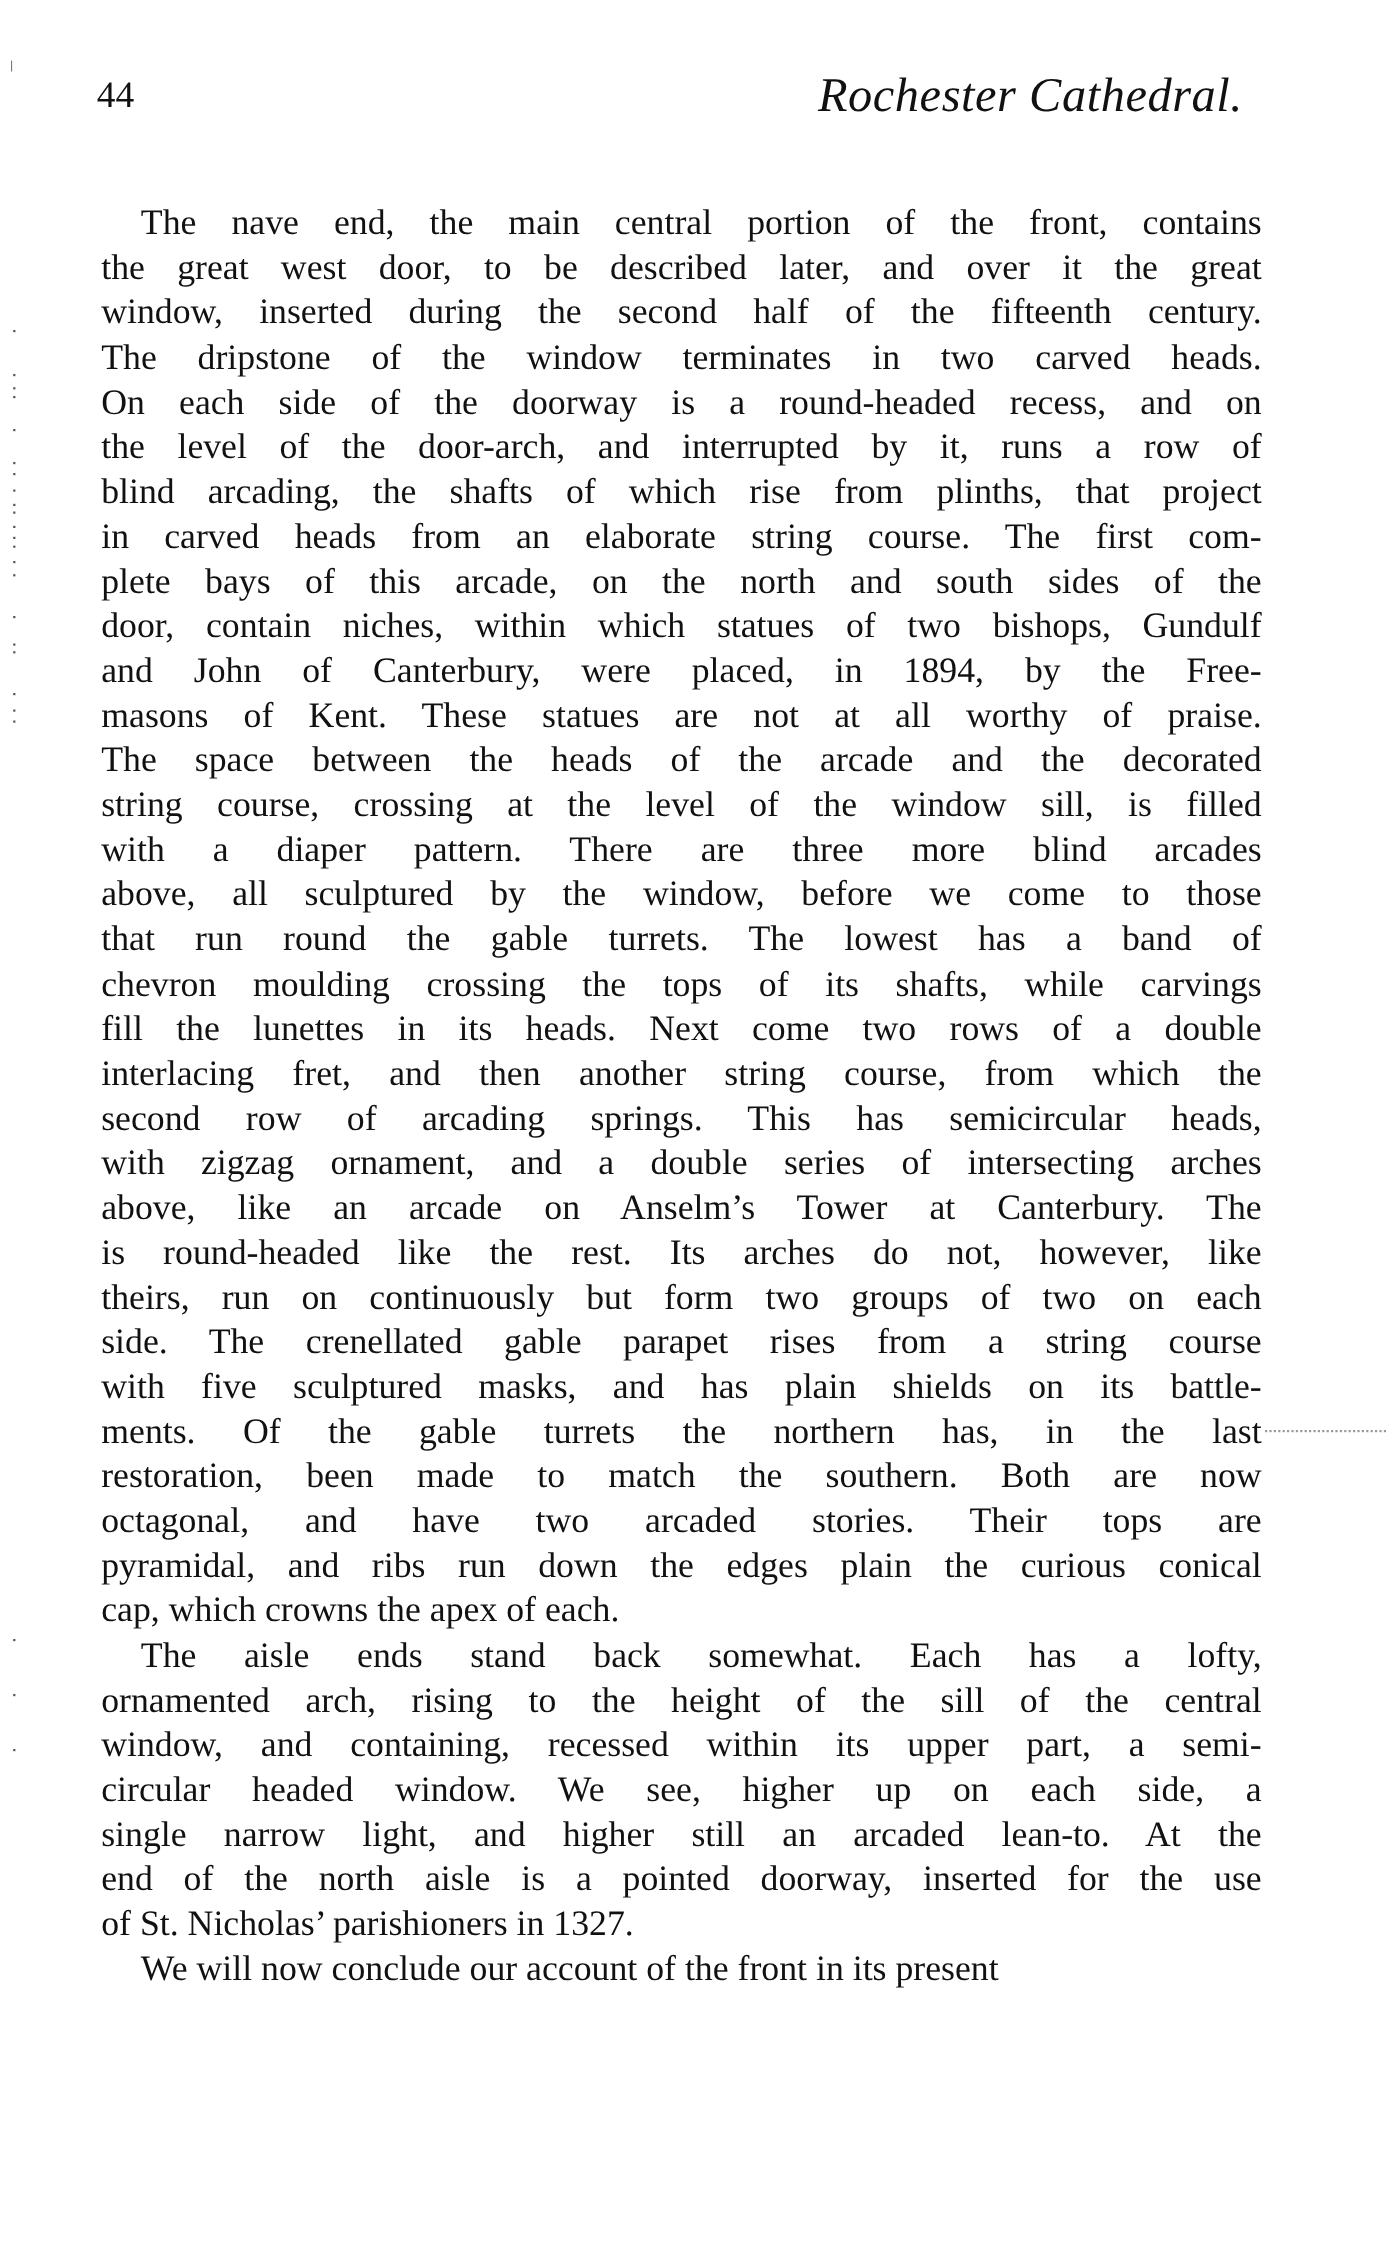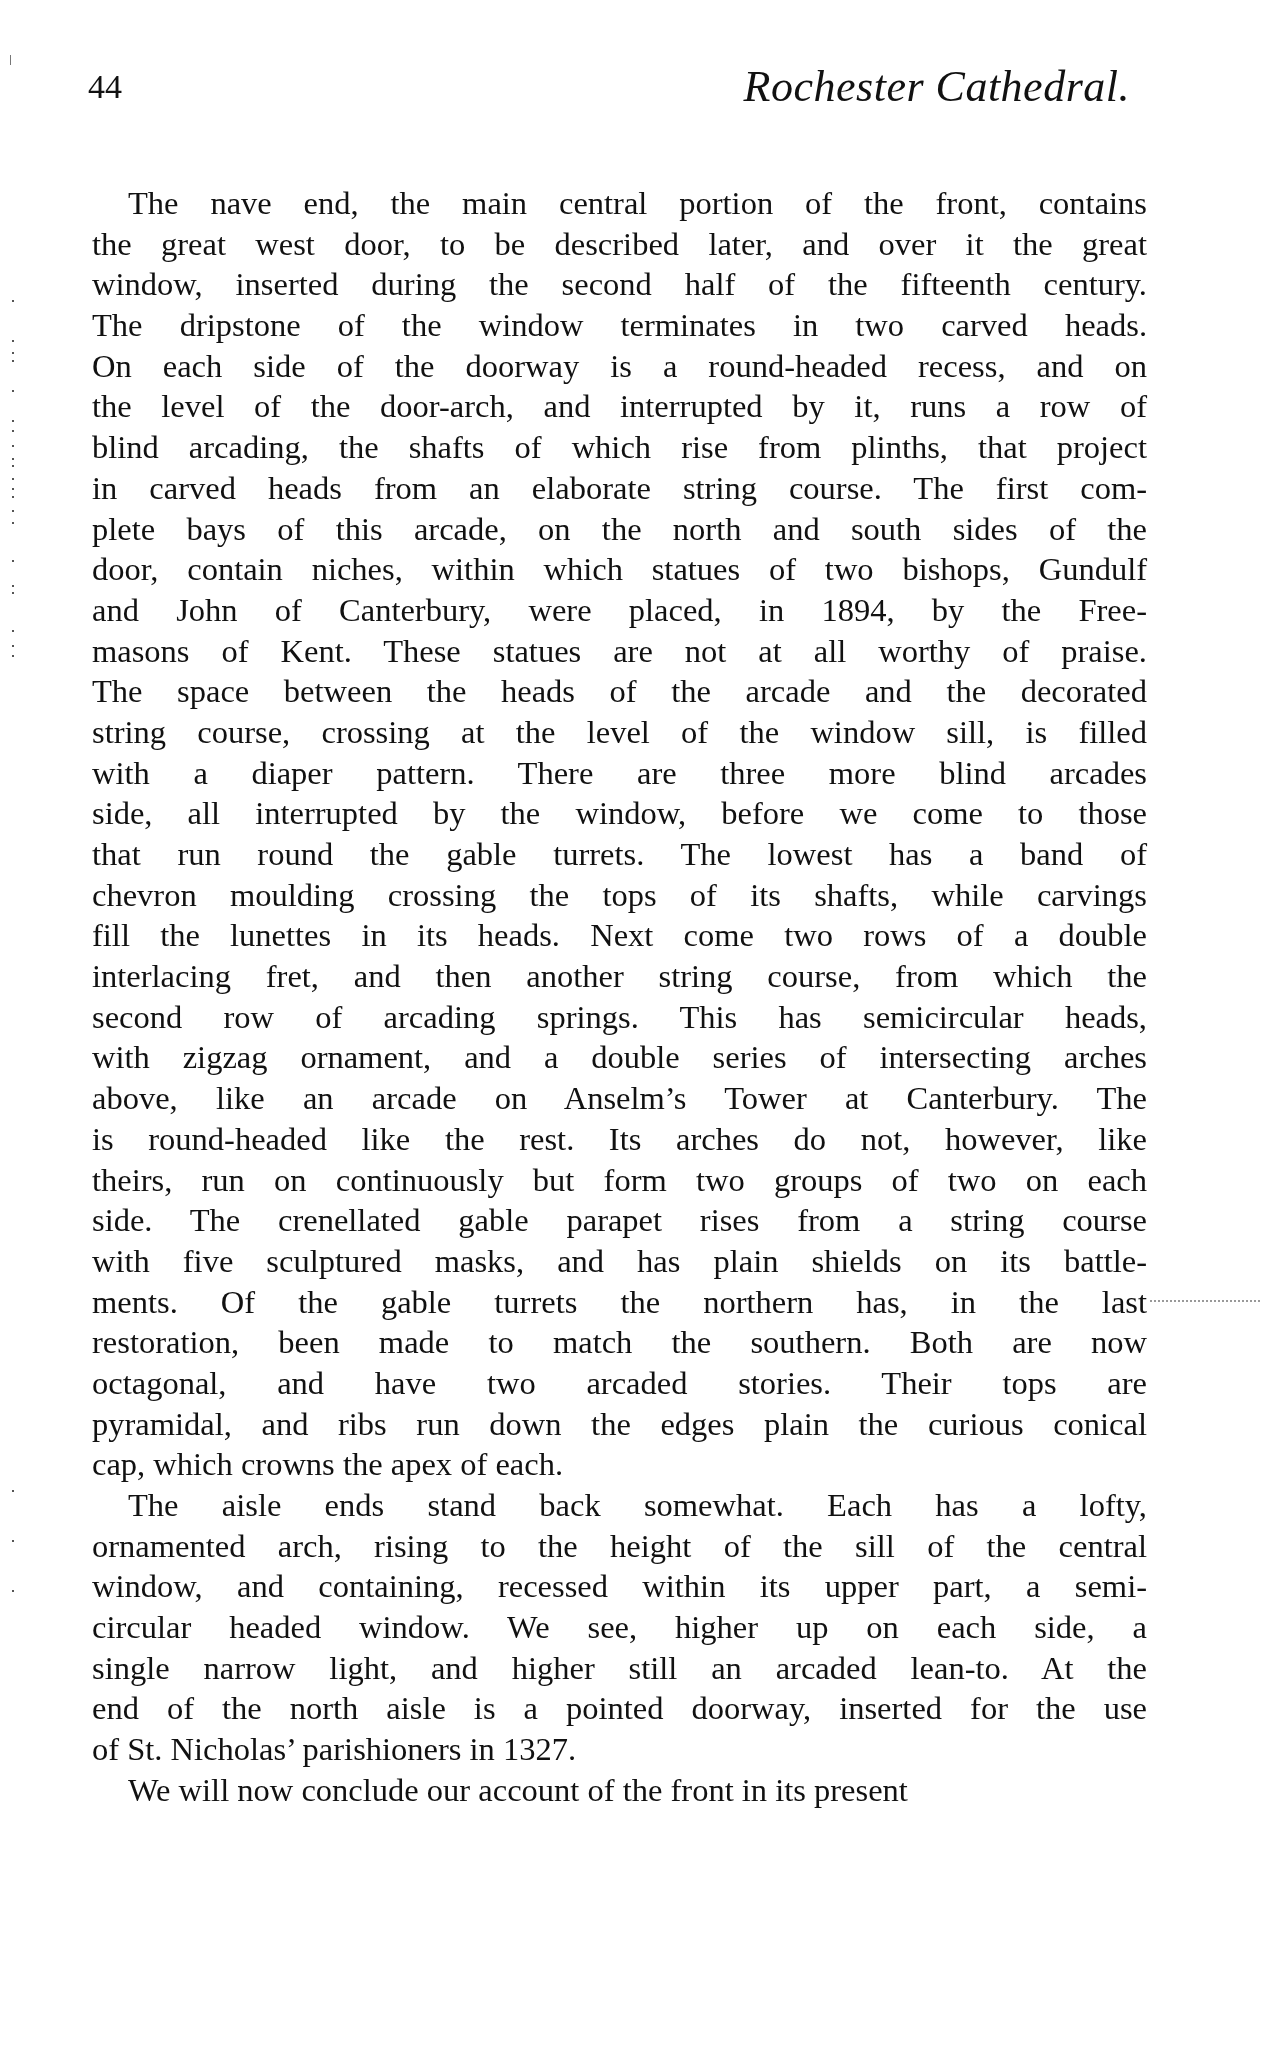--- a/index.html
+++ b/index.html
@@ -148,21 +148,21 @@
         <span class="line">the level of the door-arch, and interrupted by it, runs a row of</span>
         <span class="line">blind arcading, the shafts of which rise from plinths, that project</span>
         <span class="line">in carved heads from an elaborate string course.  The first com-</span>
         <span class="line">plete bays of this arcade, on the north and south sides of the</span>
         <span class="line">door, contain niches, within which statues of two bishops, Gundulf</span>
         <span class="line">and John of Canterbury, were placed, in 1894, by the Free-</span>
         <span class="line">masons of Kent.  These statues are not at all worthy of praise.</span>
         <span class="line">The space between the heads of the arcade and the decorated</span>
         <span class="line">string course, crossing at the level of the window sill, is filled</span>
         <span class="line">with a diaper pattern.  There are three more blind arcades</span>
-        <span class="line">side, all interrupted by the window, before we come to those</span>
+        <span class="line">above, all sculptured by the window, before we come to those</span>
         <span class="line">that run round the gable turrets.  The lowest has a band of</span>
         <span class="line">chevron moulding crossing the tops of its shafts, while carvings</span>
         <span class="line">fill the lunettes in its heads.  Next come two rows of a double</span>
         <span class="line">interlacing fret, and then another string course, from which the</span>
         <span class="line">second row of arcading springs.  This has semicircular heads,</span>
         <span class="line">with zigzag ornament, and a double series of intersecting arches</span>
         <span class="line">above, like an arcade on Anselm’s Tower at Canterbury.  The</span>
         <span class="line">is round-headed like the rest.  Its arches do not, however, like</span>
         <span class="line">theirs, run on continuously but form two groups of two on each</span>
         <span class="line">side.  The crenellated gable parapet rises from a string course</span>

